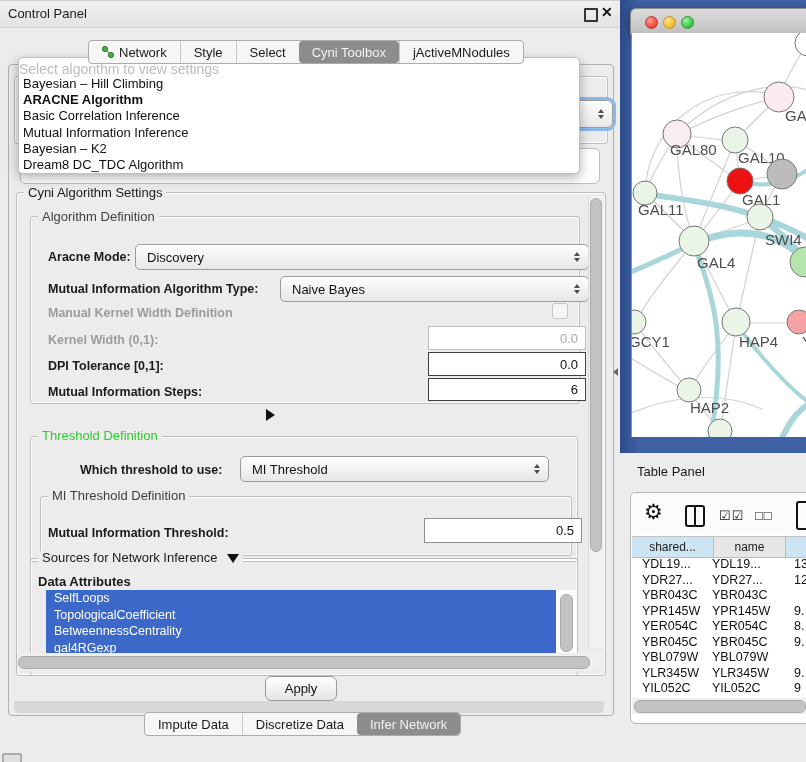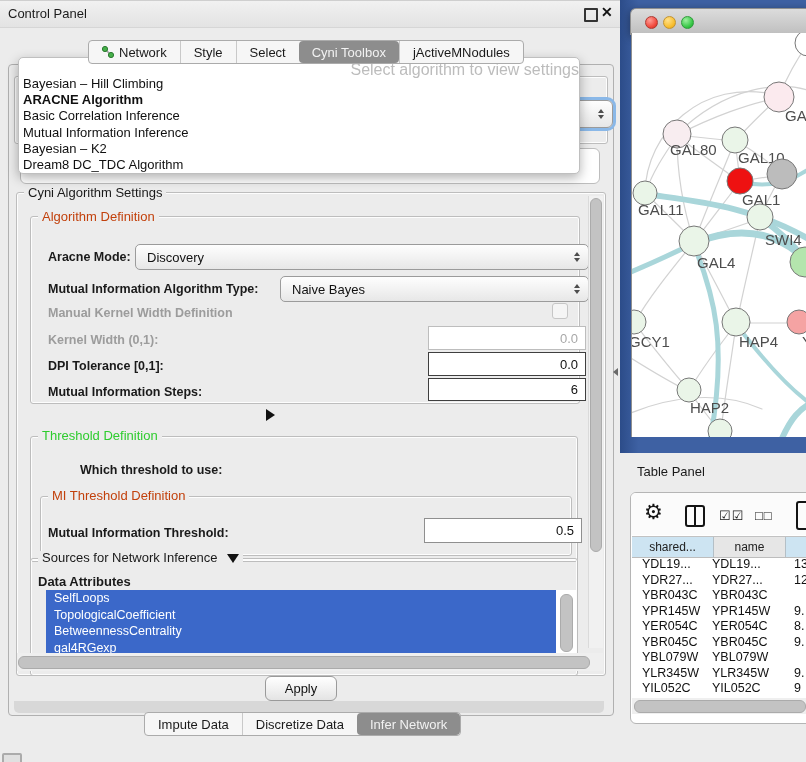--- a/index.html
+++ b/index.html
@@ -14,21 +14,21 @@
   .close-ico{position:absolute;left:601px;top:3px;font-size:14px;font-weight:bold;color:#111;}
   .tabstrip{position:absolute;display:flex;border:1px solid #ababab;border-radius:4px;background:#f6f6f6;overflow:hidden;height:22px;}
   .tabstrip .tab{display:flex;align-items:center;gap:5px;padding:0 13px;font-size:13px;color:#1a1a1a;border-left:1px solid #c9c9c9;cursor:default;}
   .tabstrip .tab:first-child{border-left:none;}
   .tabstrip .tab.sel{background:#8d8d8d;color:#f2f2f2;border-radius:4px;margin:0;border-left:none;}
   .content-panel{position:absolute;left:8px;top:64px;width:604px;height:650px;border:1px solid #b0b0b0;border-radius:4px;background:#ececec;}
   .bottom-strip{position:absolute;left:14px;top:701px;width:590px;height:12px;background:#d8d8d8;border-radius:0 0 5px 5px;}
   
   .groupbox{position:absolute;border:1px solid #bdbdbd;border-radius:3px;box-shadow:inset 0 0 0 1px #fdfdfd;}
   .legend{position:absolute;background:#ececec;padding:0 4px;font-size:13px;line-height:13px;color:#1a1a1a;white-space:nowrap;}
-  .legend.blue{color:#c2410c;}
+  .legend.blue{color:#404040;}
   .legend.green{color:#2ecc2e;}
   .lab{position:absolute;font-size:12.5px;font-weight:bold;color:#1a1a1a;white-space:nowrap;}
   .lab.gray{color:#9c9c9c;}
   .combo{position:absolute;background:linear-gradient(#fefefe,#e7e7e7);border:1px solid #9b9b9b;border-radius:5px;
     font-size:13px;color:#111;display:flex;align-items:center;padding-left:11px;}
   .spin{position:absolute;right:8px;top:50%;transform:translateY(-50%);display:flex;flex-direction:column;gap:2px;}
   .spin i{display:block;width:0;height:0;border-left:3.5px solid transparent;border-right:3.5px solid transparent;}
   .spin .up{border-bottom:4.5px solid #4d4d4d;}
   .spin .dn{border-top:4.5px solid #4d4d4d;}
   .field{position:absolute;background:#ffffff;border:1px solid #bdbdbd;font-size:13px;color:#111;
@@ -39,21 +39,21 @@
   .tri-right{display:inline-block;width:0;height:0;border-top:6px solid transparent;border-bottom:6px solid transparent;border-left:9px solid #111;vertical-align:middle;}
   .tri-down{display:inline-block;width:0;height:0;border-left:6px solid transparent;border-right:6px solid transparent;border-top:9px solid #111;vertical-align:middle;}
   .attr-item{height:16.5px;line-height:16.5px;font-size:12.5px;color:#ffffff;background:#3b68c9;padding-left:8px;width:502px;}
   .vscroll-track{position:absolute;background:#f1f1f1;border-left:1px solid #dadada;}
   .scroll-thumb{position:absolute;background:#c3c3c3;border-radius:6px;border:1px solid #ababab;}
   .btn{position:absolute;background:linear-gradient(#ffffff,#e4e4e4);border:1px solid #9a9a9a;border-radius:6px;
     font-size:13px;color:#111;display:flex;align-items:center;justify-content:center;}
   
   .popup{position:absolute;left:18px;top:57px;width:560px;height:115px;background:#ffffff;border:1px solid #bfbfbf;
     border-radius:5px;box-shadow:0 4px 12px rgba(0,0,0,.3);z-index:20;}
-  .popup .prompt{text-align:right;font-size:16px;color:#bcbcbc;padding-top:3px;height:15px;}
+  .popup .prompt{text-align:left;font-size:14px;color:#bcbcbc;padding-top:3px;height:15px;}
   .pitem{font-size:13px;color:#101010;height:16.2px;line-height:16.2px;padding-left:4px;white-space:nowrap;}
   .pitem.sel{font-weight:bold;}
   
   .desktop{position:absolute;left:620px;top:0;width:186px;height:453px;
     background:linear-gradient(90deg,#2c4c89,#3e61a3 10%);}
   .netwin-title{position:absolute;left:630px;top:8px;width:176px;height:25px;
     background:linear-gradient(#dcdcdc,#bfbfbf);border:1px solid #8f8f8f;border-bottom:1px solid #9a9a9a;
     border-radius:6px 0 0 0;box-shadow:0 2px 8px rgba(0,0,0,.4);}
   .light{position:absolute;top:7px;width:11px;height:11px;border-radius:50%;}
   .netcanvas{position:absolute;left:631px;top:33px;width:175px;height:404px;background:#ffffff;
@@ -179,20 +179,27 @@
   <div class="field active" style="left:428px;top:378px;width:142px;height:21px;">
     <span>6</span>
   </div>
 
   <span class="tri-right" style="position:absolute;left:266px;top:409px;"></span>
 
   <div class="groupbox" style="left:30px;top:436px;width:546px;height:124px;"></div>
   <span class="legend green" style="left:38px;top:429px;">Threshold Definition</span>
 
   <span class="lab" style="left:80px;top:463px;">Which threshold to use:</span>
+  <div class="combo" style="left:240px;top:456px;width:296px;height:24px;">
+    <span>MI Threshold</span>
+    <span class="spin">
+        <i class="up"></i>
+        <i class="dn"></i>
+      </span>
+  </div>
 
   <div class="groupbox" style="left:40px;top:496px;width:530px;height:58px;"></div>
   <span class="legend blue" style="left:48px;top:489px;">MI Threshold Definition</span>
 
   <span class="lab" style="left:48px;top:526px;">Mutual Information Threshold:</span>
   <div class="field active" style="left:424px;top:518px;width:142px;height:23px;border:1px solid #8f8f8f;">
     <span>0.5</span>
   </div>
 
   <div class="groupbox" style="left:30px;top:558px;width:546px;height:116px;"></div>

